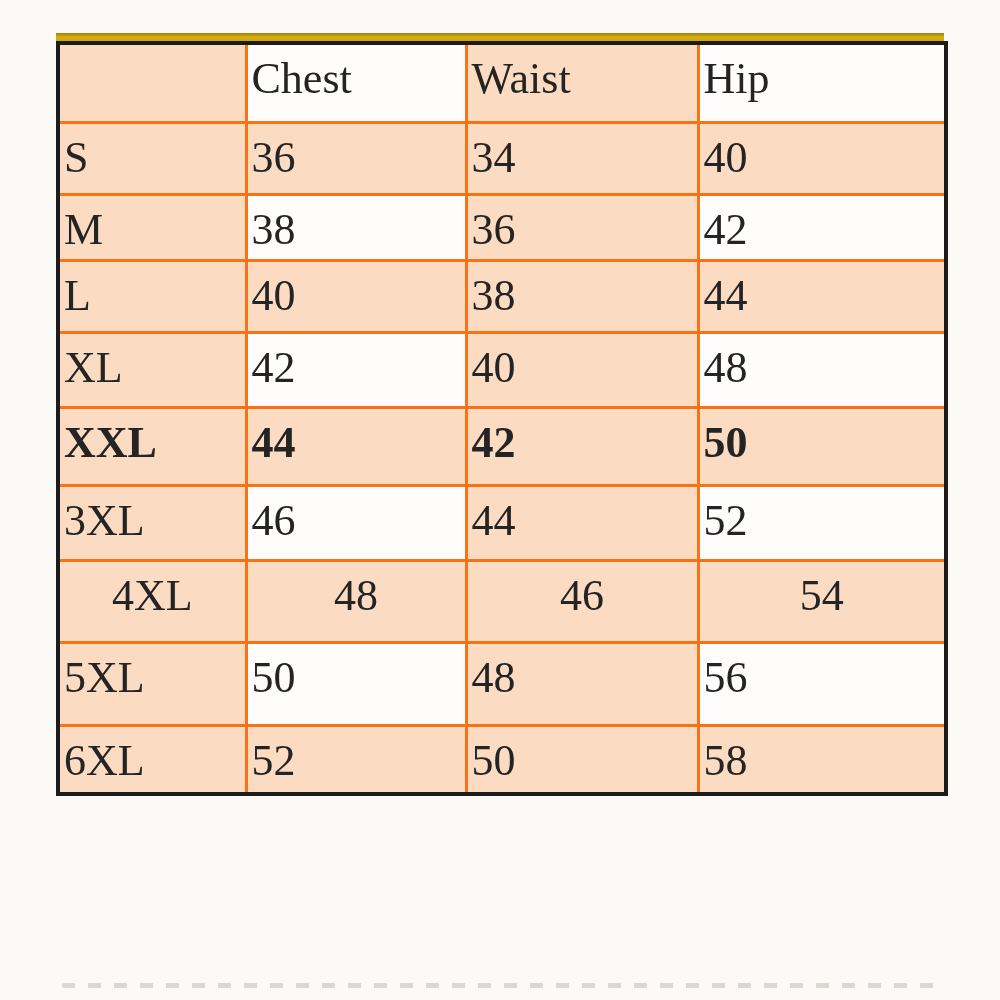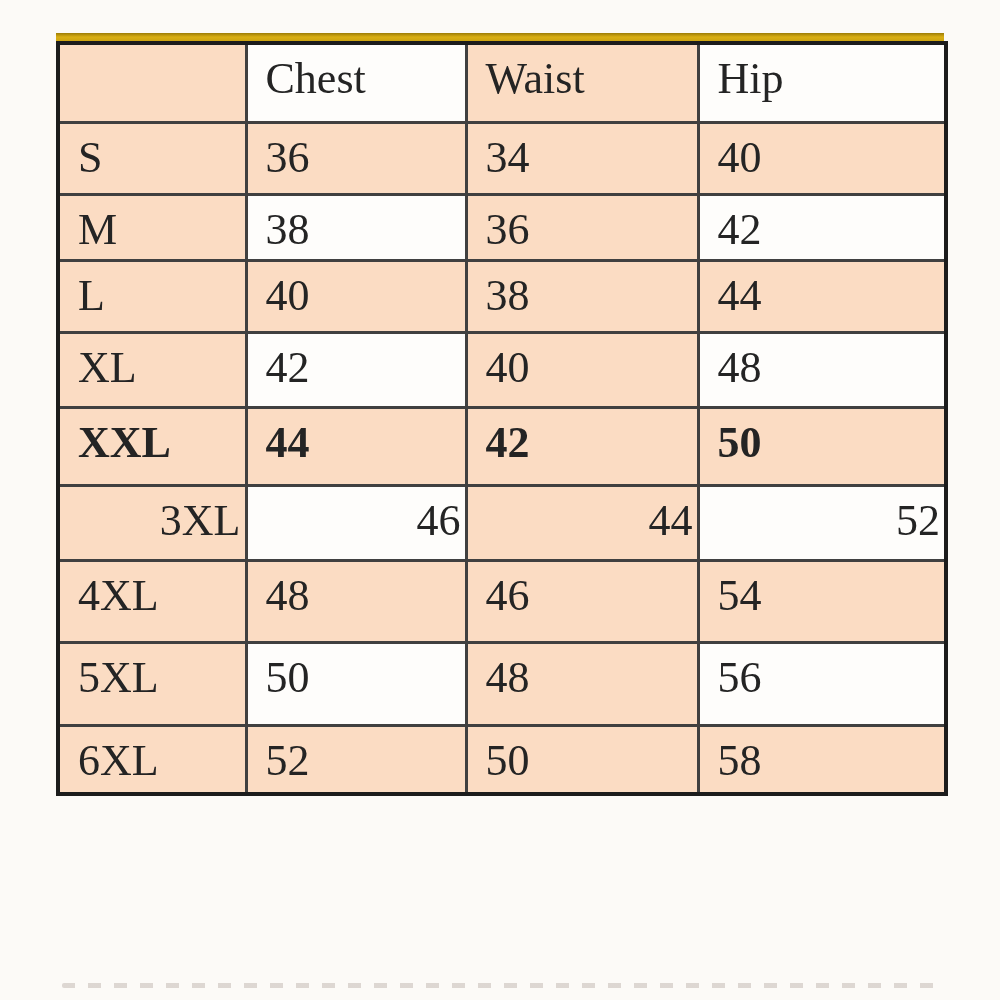--- a/index.html
+++ b/index.html
@@ -14,43 +14,43 @@
     position: absolute; left: 56px; top: 33px; width: 888px; height: 9px;
     background: linear-gradient(180deg, #9c7c06 0%, #d9ae14 45%, #caa211 100%);
   }
 
   table.size-chart {
     position: absolute; left: 56px; top: 41px; width: 888px;
     border-collapse: collapse; table-layout: fixed;
     border: 4px solid #1c1c1c;
   }
   .size-chart td {
-    border: 3px solid #404040;
+    border: 3px solid #f97316;
     background: #fbdcc3;
     color: #242424;
     font-size: 44px;
     line-height: 1.2;
     vertical-align: top;
-    padding: 8px 4px 0 18px;
+    padding: 8px 4px 0 4px;
     overflow: hidden;
     white-space: nowrap;
   }
   
   tr.alt td:nth-child(2), tr.alt td:nth-child(4) { background: #fefdfb; }
 
   tr.rh-a { height: 79px; }  
   tr.rh-b { height: 90px; }  
   tr.rd0 { height: 70px; }
   tr.rd1 { height: 72px; }
   tr.rd2 { height: 66px; }
   tr.rd3 { height: 72px; }
   tr.rd4 { height: 75px; }
   tr.rd5 { height: 78px; font-weight: bold; }
-  tr.rd6 { height: 75px; text-align: right; }
-  tr.rd7 { height: 82px; }
+  tr.rd6 { height: 75px; }
+  tr.rd7 { height: 82px; text-align: center; }
   tr.rd8 { height: 83px; }
   tr.rd9 { height: 69px; margin-top: 16px; }
 
   
   .ghost-dashes {
     position: absolute; left: 62px; top: 983px; width: 878px; height: 5px;
     background: repeating-linear-gradient(90deg,
       rgba(196,186,180,0.55) 0 13px, rgba(0,0,0,0) 13px 26px);
     border-radius: 2px;
   }

